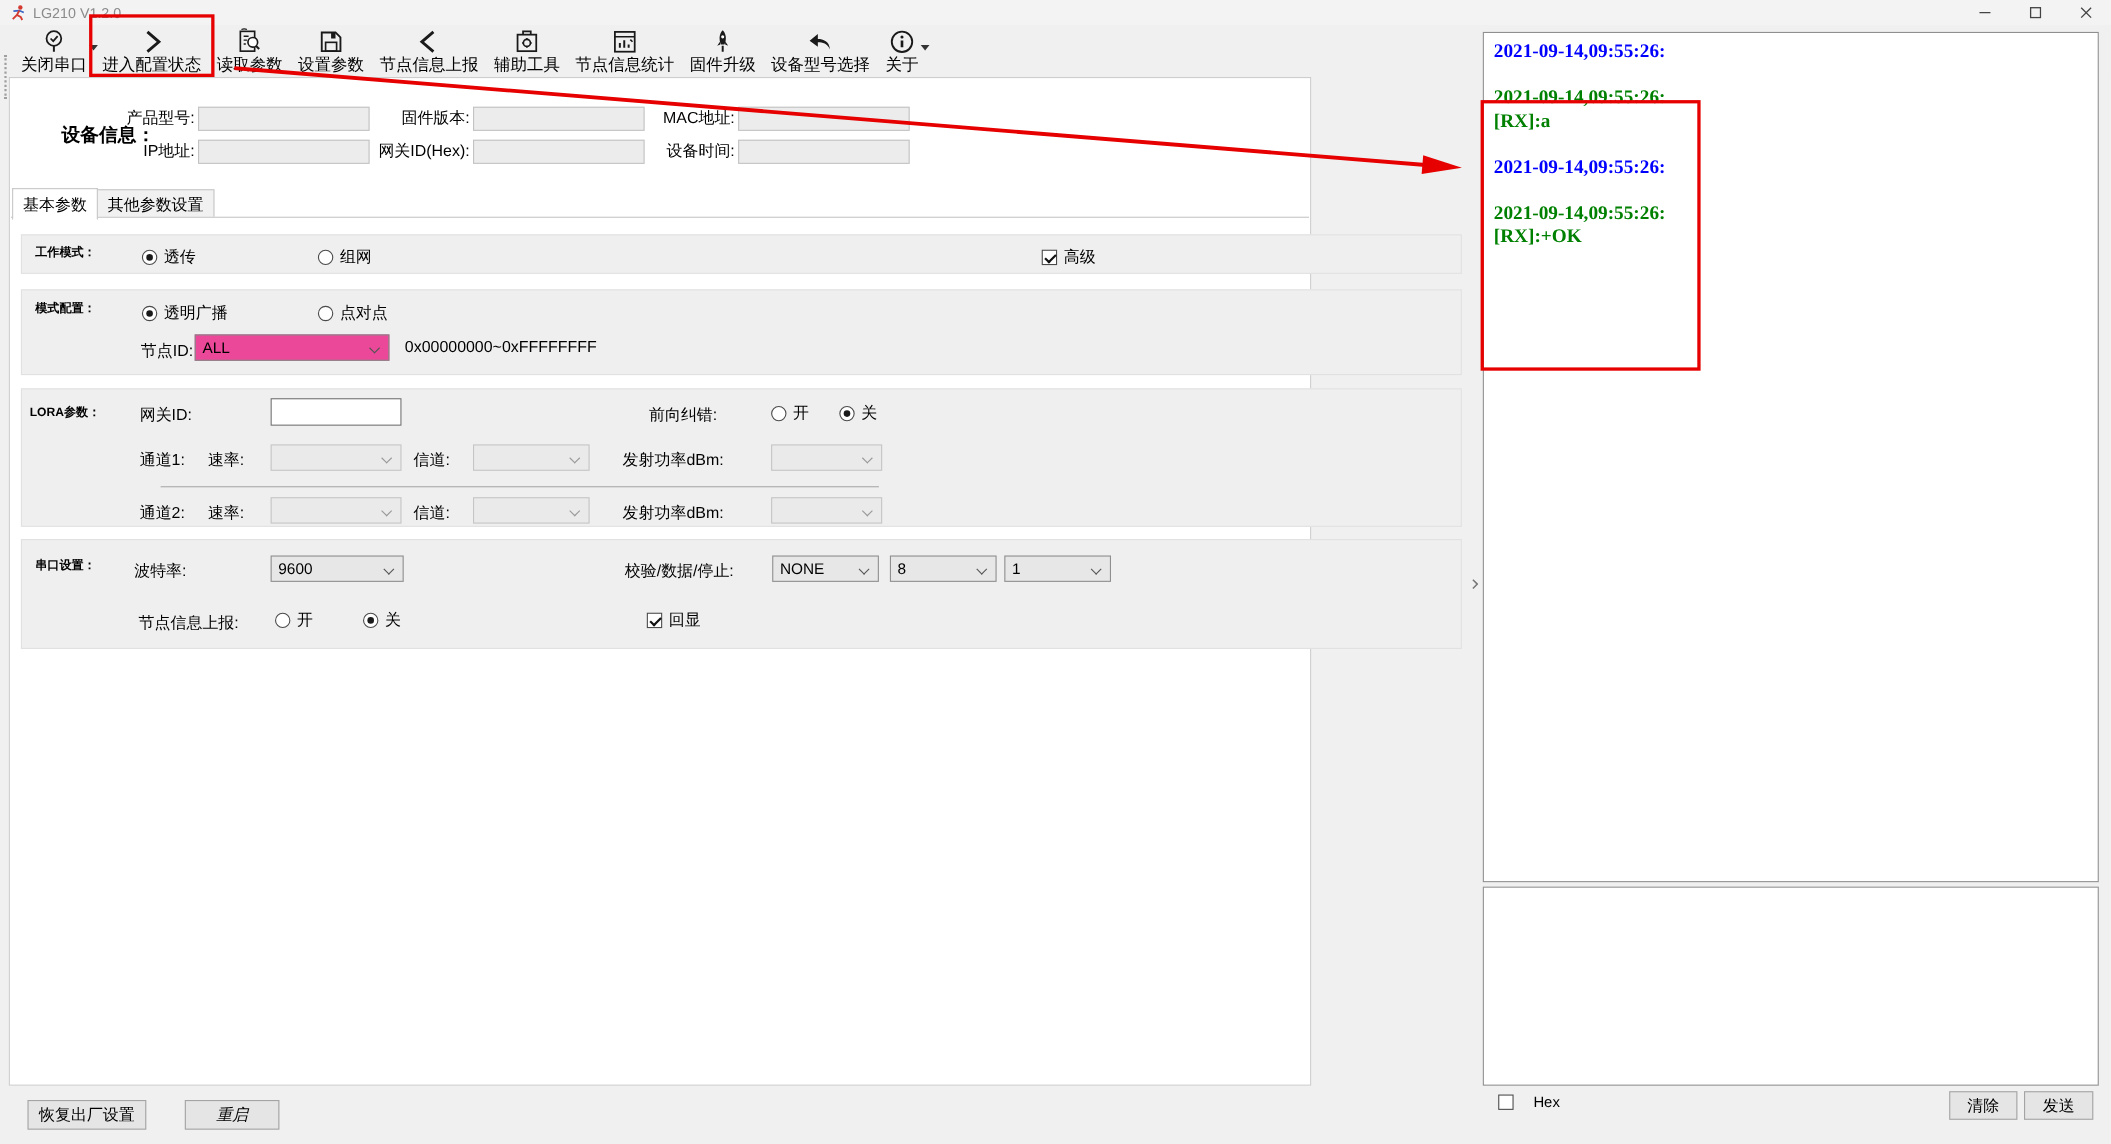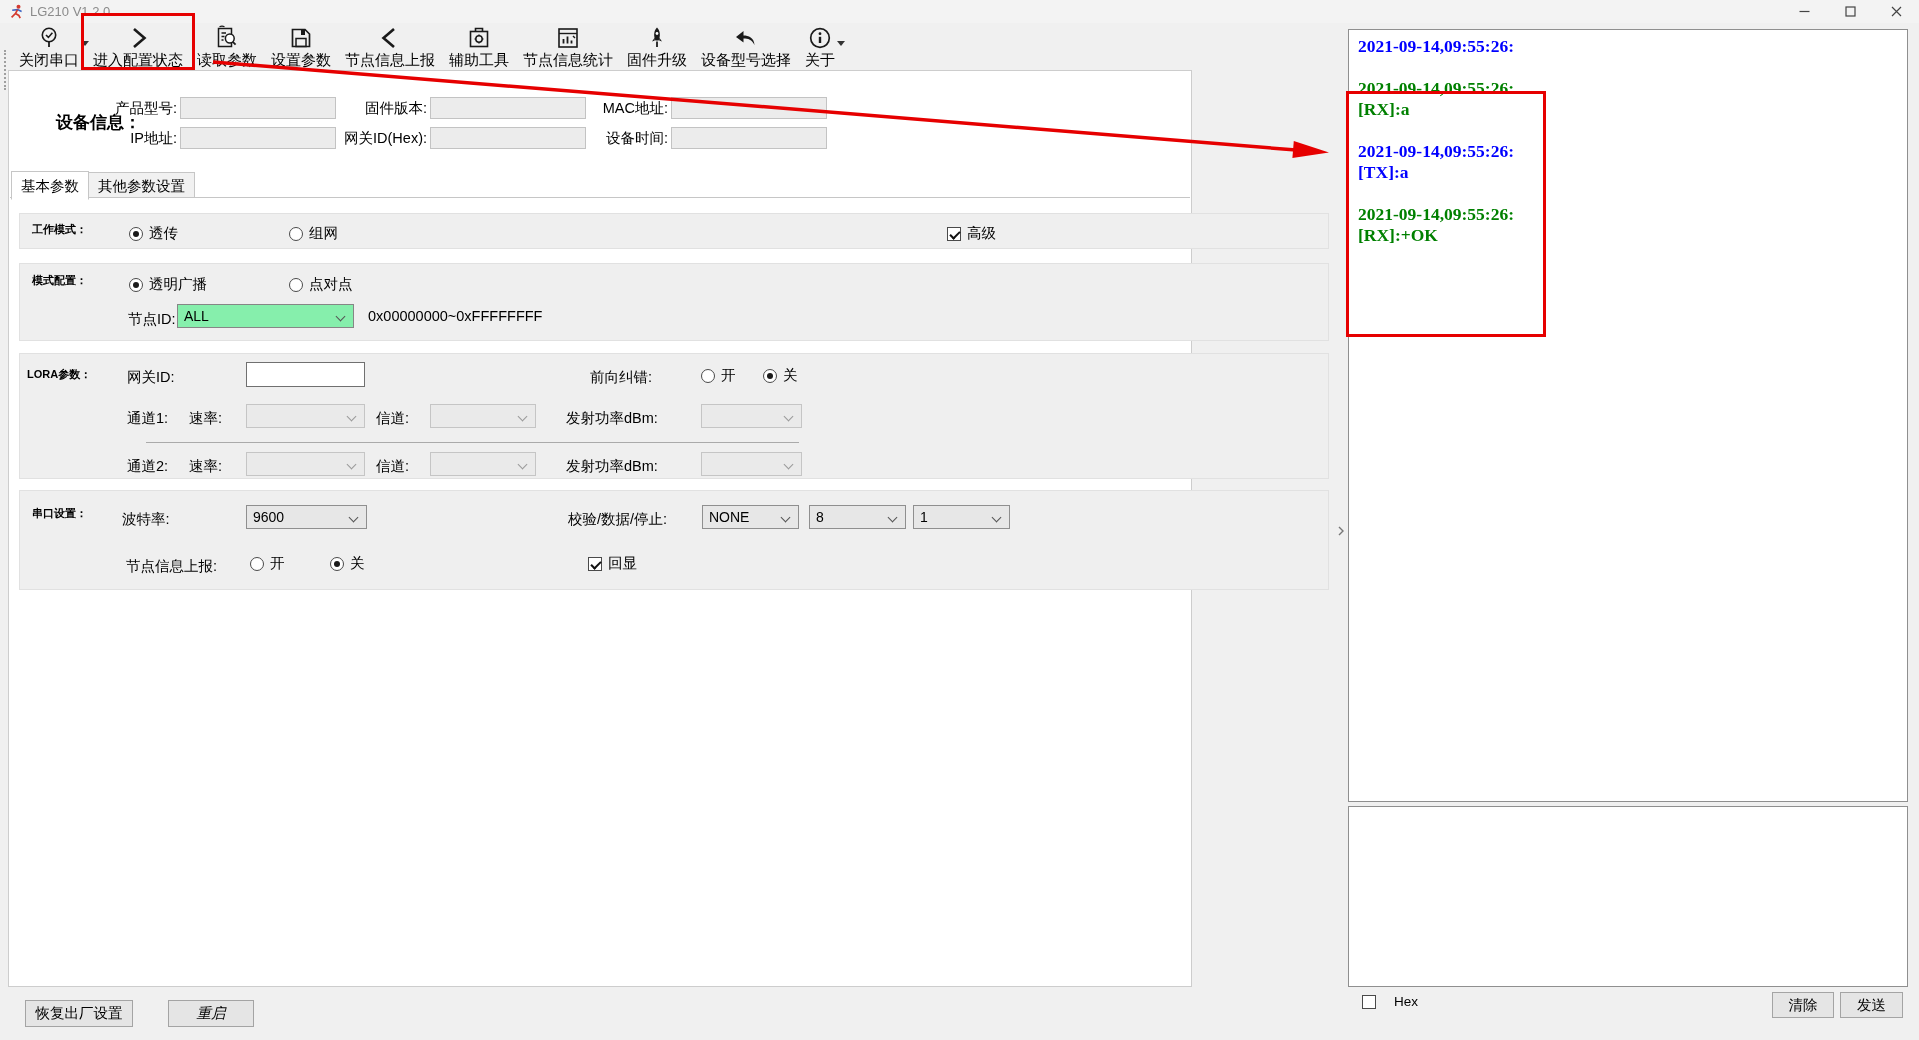--- a/index.html
+++ b/index.html
@@ -50,21 +50,21 @@
   .ctrl { position:absolute; display:flex; align-items:center; gap:6px; font-size:14.5px; white-space:nowrap; }
   .radio { width:14px; height:14px; border:1px solid #4a4a4a; border-radius:50%; background:#fff;
            position:relative; flex:0 0 auto; }
   .radio.checked::after { content:''; position:absolute; left:3px; top:3px; right:3px; bottom:3px;
            background:#1a1a1a; border-radius:50%; }
   .cb { width:14px; height:14px; border:1px solid #4a4a4a; background:#fff; position:relative; flex:0 0 auto; }
   .cb.checked::after { content:''; position:absolute; left:2px; top:3px; width:8px; height:4px;
            border-left:2px solid #111; border-bottom:2px solid #111; transform:rotate(-45deg); }
 
   .combo { position:absolute; height:24px; background:#e7e7e7; border:1px solid #8f8f8f; }
-  .combo.white { background:#86efac; border-color:#868686; }
+  .combo.white { background:#ec4899; border-color:#868686; }
   .combo.disabled { background:#eaeaea; border-color:#c5c5c5; }
   .combo-value { position:absolute; left:6px; top:0; line-height:22px; font-size:14px; }
   .combo-chevron { position:absolute; right:9px; top:8px; width:7px; height:7px;
            border-right:1.4px solid #555; border-bottom:1.4px solid #555; transform:rotate(45deg); }
   .combo.disabled .combo-chevron { border-color:#9a9a9a; }
   .text-input { position:absolute; background:#fff; border:1px solid #707070;
            font:14px "Liberation Sans",sans-serif; padding:0 4px; }
   .divider { position:absolute; height:1px; background:#aaa; }
 
   .btn { position:absolute; background:#e5e5e5; border:1px solid #a4a4a4; font-size:14.5px;
@@ -400,21 +400,20 @@
 <div class="log-panel">
   <div class="log-entry c-blue">
     <div>2021-09-14,09:55:26:</div>
   </div>
   <div class="log-entry c-green">
     <div>2021-09-14,09:55:26:</div>
     <div>[RX]:a</div>
   </div>
   <div class="log-entry c-blue">
     <div>2021-09-14,09:55:26:</div>
-    <div>[TX]:a</div>
   </div>
   <div class="log-entry c-green">
     <div>2021-09-14,09:55:26:</div>
     <div>[RX]:+OK</div>
   </div>
 </div>
 
 <div class="red-frame-log"></div>
 
 <div class="input-panel"></div>

